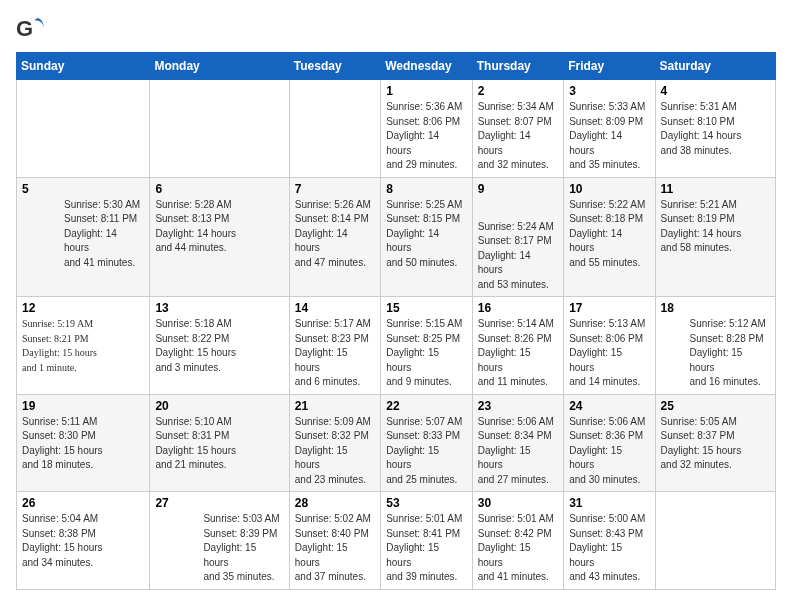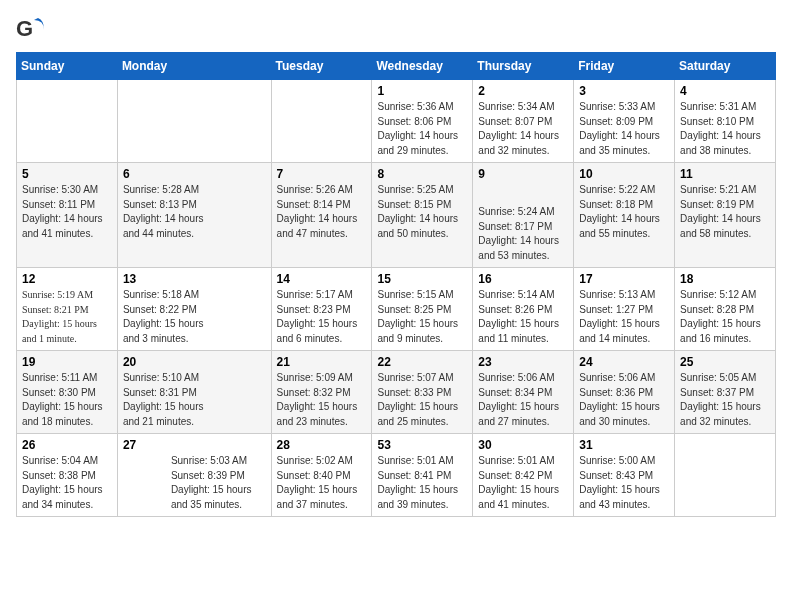--- a/index.html
+++ b/index.html
@@ -146,21 +146,21 @@
           <span class="day-num">4</span>
           <div class="day-info" style="white-space: pre-line;">Sunrise: 5:31 AM
 Sunset: 8:10 PM
 Daylight: 14 hours
 and 38 minutes.</div>
         </td>
       </tr>
       <tr>
         <td>
           <span class="day-num">5</span>
-          <div class="day-info" style="white-space: pre-line;">Sunrise: 5:30 AM
+          <div class="day-info" style="white-space: pre-line; margin-left: 42px;">Sunrise: 5:30 AM
 Sunset: 8:11 PM
 Daylight: 14 hours
 and 41 minutes.</div>
         </td>
         <td>
           <span class="day-num">6</span>
           <div class="day-info" style="white-space: pre-line;">Sunrise: 5:28 AM
 Sunset: 8:13 PM
 Daylight: 14 hours
 and 44 minutes.</div>
@@ -233,27 +233,27 @@
         <td>
           <span class="day-num">16</span>
           <div class="day-info" style="white-space: pre-line;">Sunrise: 5:14 AM
 Sunset: 8:26 PM
 Daylight: 15 hours
 and 11 minutes.</div>
         </td>
         <td>
           <span class="day-num">17</span>
           <div class="day-info" style="white-space: pre-line;">Sunrise: 5:13 AM
-Sunset: 1:27 PM
+Sunset: 8:06 PM
 Daylight: 15 hours
 and 14 minutes.</div>
         </td>
         <td>
           <span class="day-num">18</span>
-          <div class="day-info" style="white-space: pre-line;">Sunrise: 5:12 AM
+          <div class="day-info" style="white-space: pre-line; margin-left: 29px;">Sunrise: 5:12 AM
 Sunset: 8:28 PM
 Daylight: 15 hours
 and 16 minutes.</div>
         </td>
       </tr>
       <tr>
         <td>
           <span class="day-num">19</span>
           <div class="day-info" style="white-space: pre-line;">Sunrise: 5:11 AM
 Sunset: 8:30 PM

